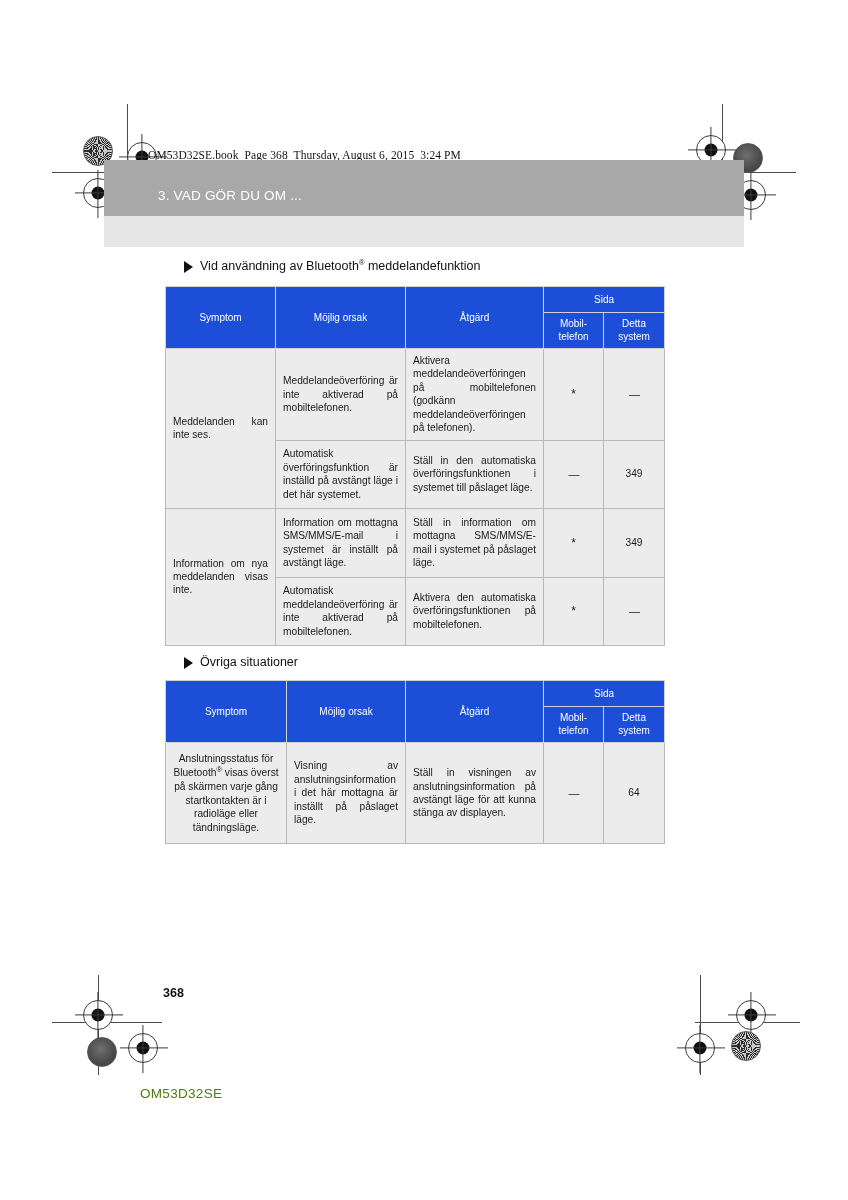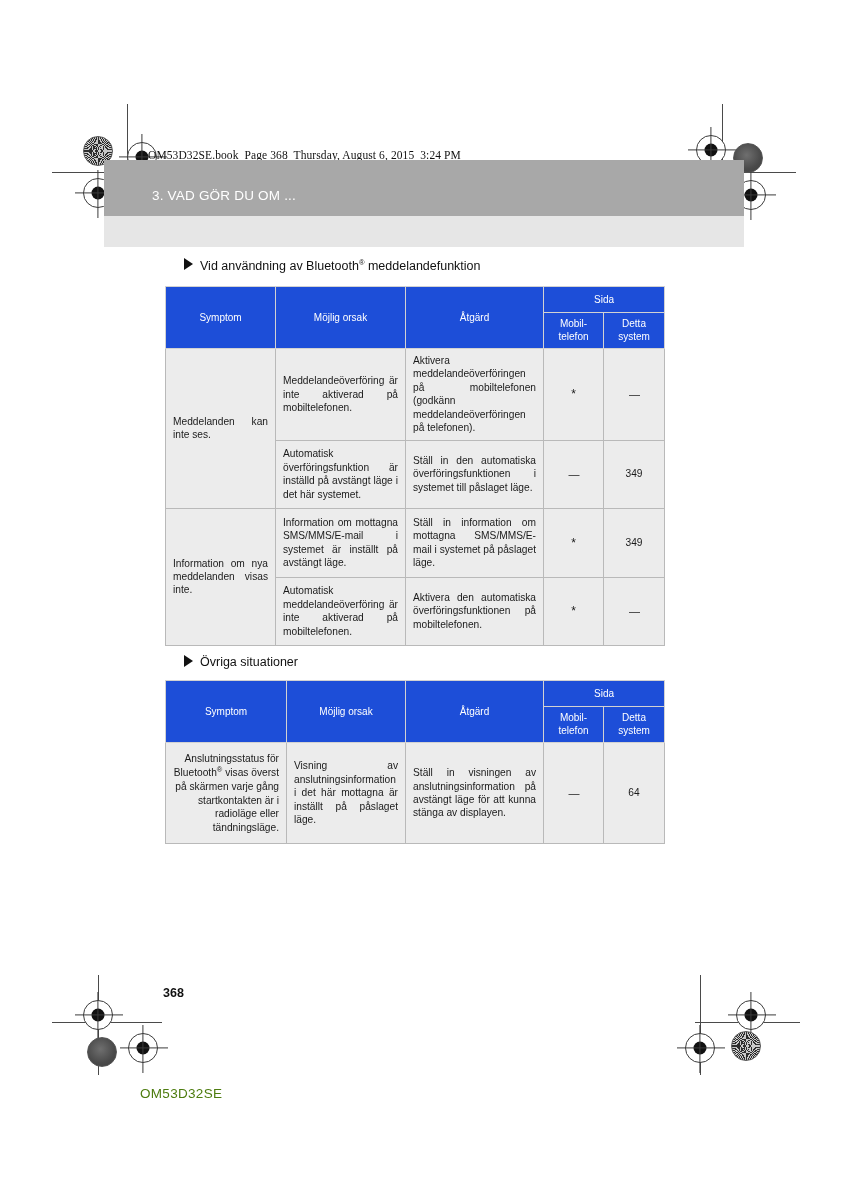--- a/index.html
+++ b/index.html
@@ -85,31 +85,31 @@
     background: #a8a8a8;
   }
   .chapter-band-lower {
     position: absolute;
     left: 104px; top: 216px;
     width: 640px; height: 31px;
     background: #e6e6e6;
   }
   .chapter-title {
     position: absolute;
-    left: 152px; top: 188px;
+    left: 158px; top: 188px;
     font-size: 13.5px;
     color: #ffffff;
     letter-spacing: 0.2px;
     white-space: pre;
   }
 
   .section-head {
     position: absolute;
     display: flex;
-    align-items: flex-start;
+    align-items: flex-end;
     gap: 7px;
     font-size: 12.5px;
     color: #111;
     white-space: nowrap;
   }
   .tri {
     width: 0; height: 0;
     border-left: 9px solid #111;
     border-top: 6px solid transparent;
     border-bottom: 6px solid transparent;
@@ -136,21 +136,21 @@
     font-weight: normal;
     text-align: center;
     border-color: #d2d2d2;
     font-size: 10px;
   }
   table.tbl tbody td {
     background: #ececec;
   }
   td.just { text-align: justify; text-align-last: left; }
   td.ctr  { text-align: center; }
-  td.sym  { text-align: right; }
+  td.sym  { text-align: center; }
 
   .dash { font-size: 11px; letter-spacing: -1px; }
   .star { font-size: 12px; line-height: 1; }
 
   .page-num {
     position: absolute;
     left: 163px; top: 986px;
     font-size: 12.5px;
     font-weight: bold;
     color: #111;

